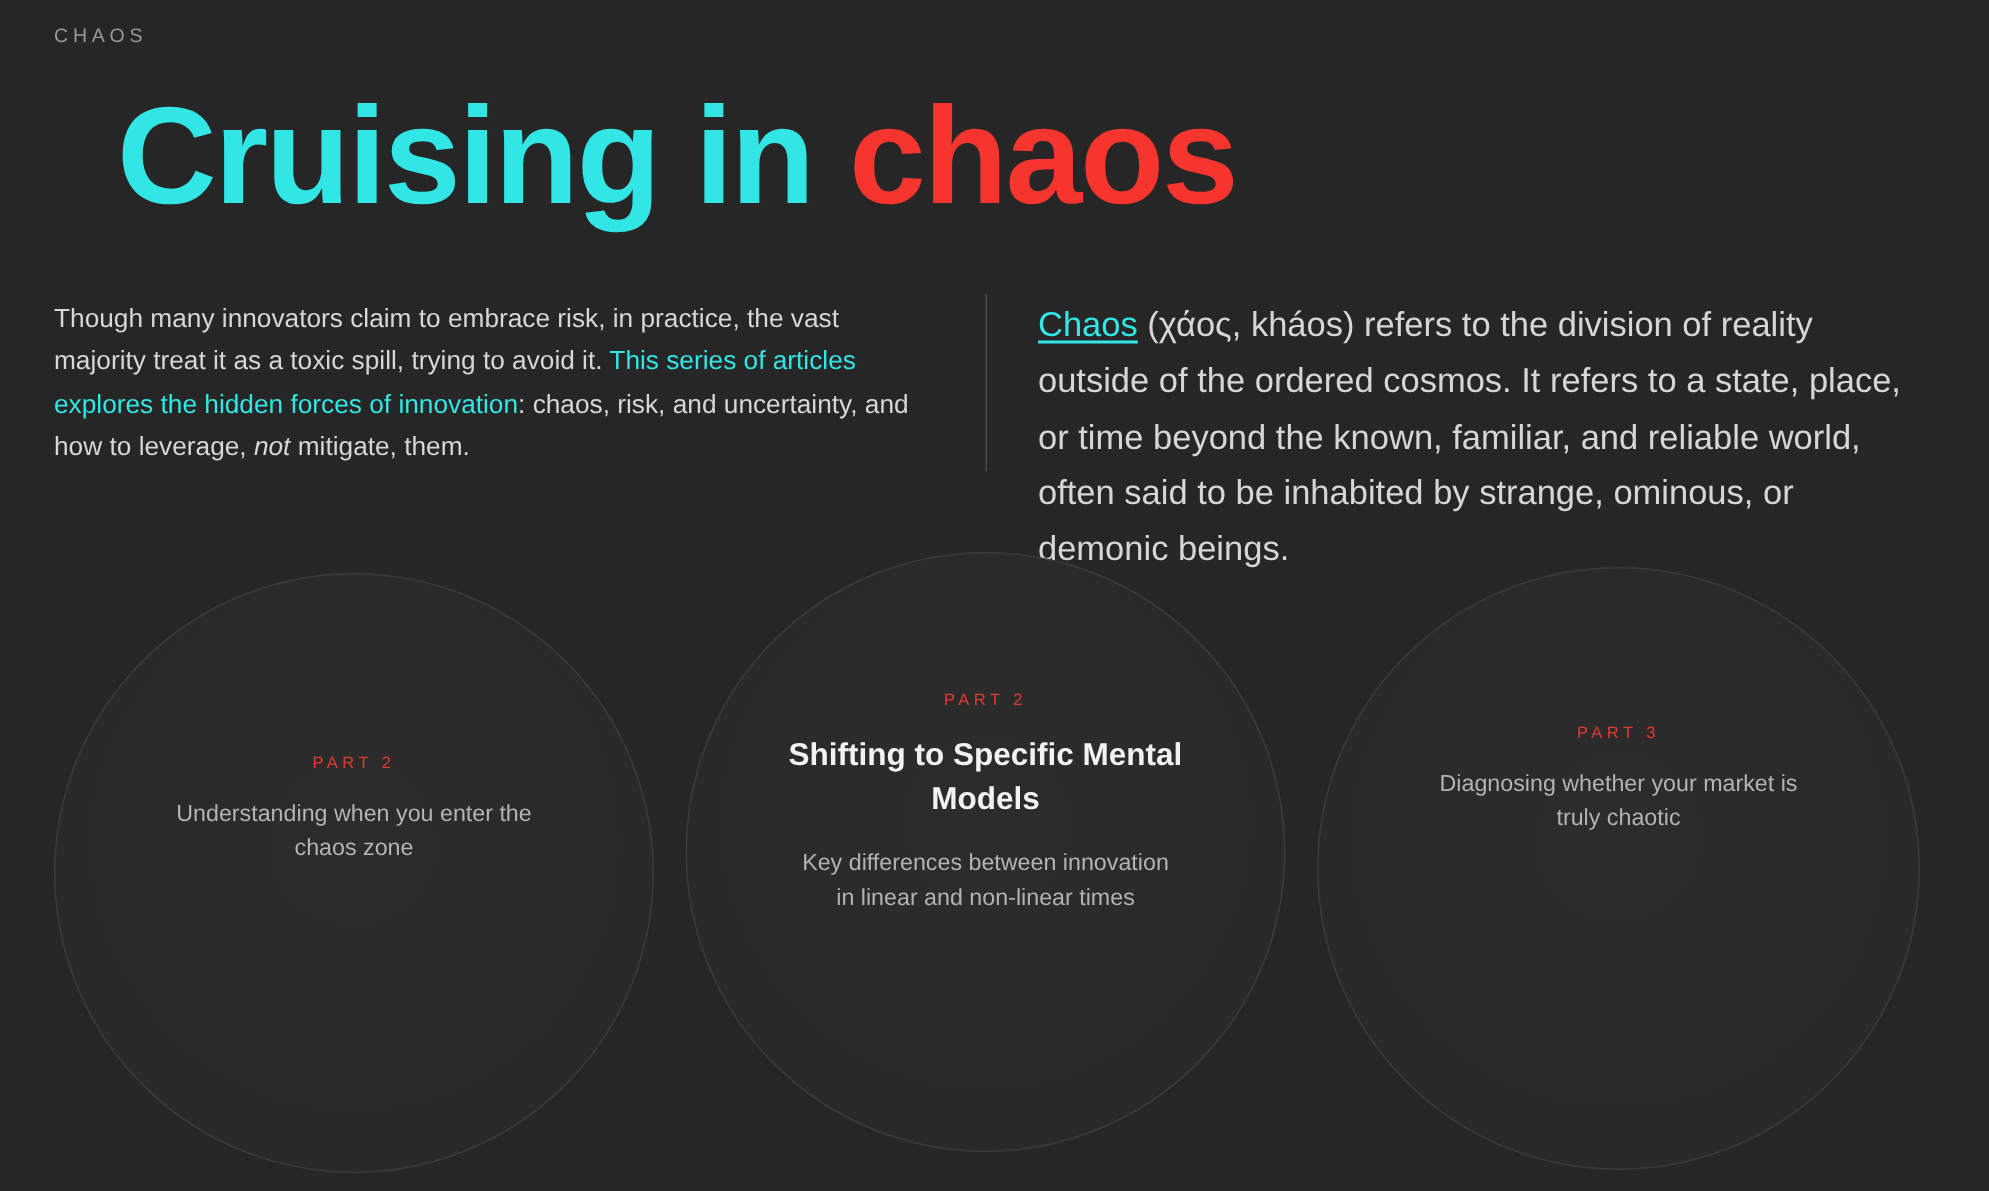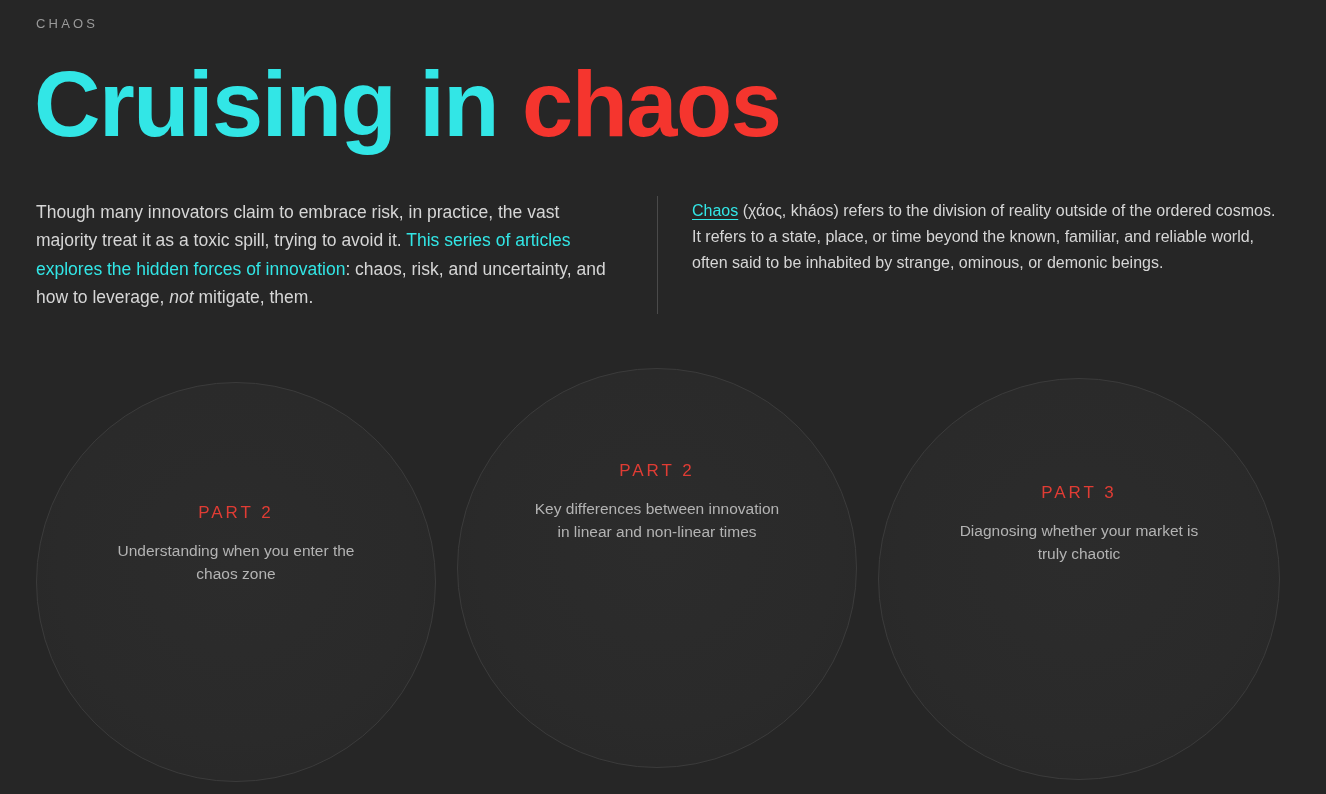--- a/index.html
+++ b/index.html
@@ -36,21 +36,21 @@
   .headline {
     position: absolute;
     left: 34px;
     top: 56px;
     font-size: 92px;
     line-height: 1.05;
     font-weight: 700;
     letter-spacing: -1.5px;
     white-space: nowrap;
   }
-  .headline .part-a { color: #32e6e6; }
+  .headline .part-a { color: #32e6e6; margin-left: 44px; }
   .headline .part-b { color: #f5352e; }
 
   .intro {
     position: absolute;
     left: 36px;
     top: 198px;
     width: 588px;
     font-size: 17.5px;
     line-height: 1.62;
     color: #d6d6d6;
@@ -65,21 +65,21 @@
     width: 1px;
     height: 118px;
     background: #4a4a4a;
   }
 
   .definition {
     position: absolute;
     left: 692px;
     top: 198px;
     width: 585px;
-    font-size: 16px;
+    font-size: 23px;
     line-height: 1.62;
     color: #d6d6d6;
   }
   .definition .term {
     color: #32e6e6;
     text-decoration: underline;
     text-underline-offset: 3px;
   }
 
   .circles {
@@ -99,21 +99,21 @@
     flex-direction: column;
     align-items: center;
     box-sizing: border-box;
   }
 
   .c1 { left: 36px;  top: 10px;  width: 400px; height: 400px; padding-top: 120px; }
   .c2 { left: 457px; top: -4px;  width: 400px; height: 400px; padding-top: 92px; }
   .c3 { left: 878px; top: 6px;   width: 402px; height: 402px; padding-top: 104px; }
 
   .part-label {
-    font-size: 17px;
+    font-size: 11px;
     letter-spacing: 3px;
     color: #e03c34;
     margin-bottom: 16px;
     text-align: center;
   }
 
   .circle-title {
     font-size: 21px;
     font-weight: 700;
     color: #f2f2f2;
@@ -154,20 +154,21 @@
 
   <div class="circles">
 
     <div class="circle c1">
       <div class="part-label">PART 2</div>
       <div class="circle-desc">Understanding when you enter the chaos zone</div>
     </div>
 
     <div class="circle c2">
       <div class="part-label">PART 2</div>
+      <div class="circle-title">Shifting to Specific Mental Models</div>
       <div class="circle-desc">Key differences between innovation in linear and non-linear times</div>
     </div>
 
     <div class="circle c3">
       <div class="part-label">PART 3</div>
       <div class="circle-desc">Diagnosing whether your market is truly chaotic</div>
     </div>
 
   </div>
 

